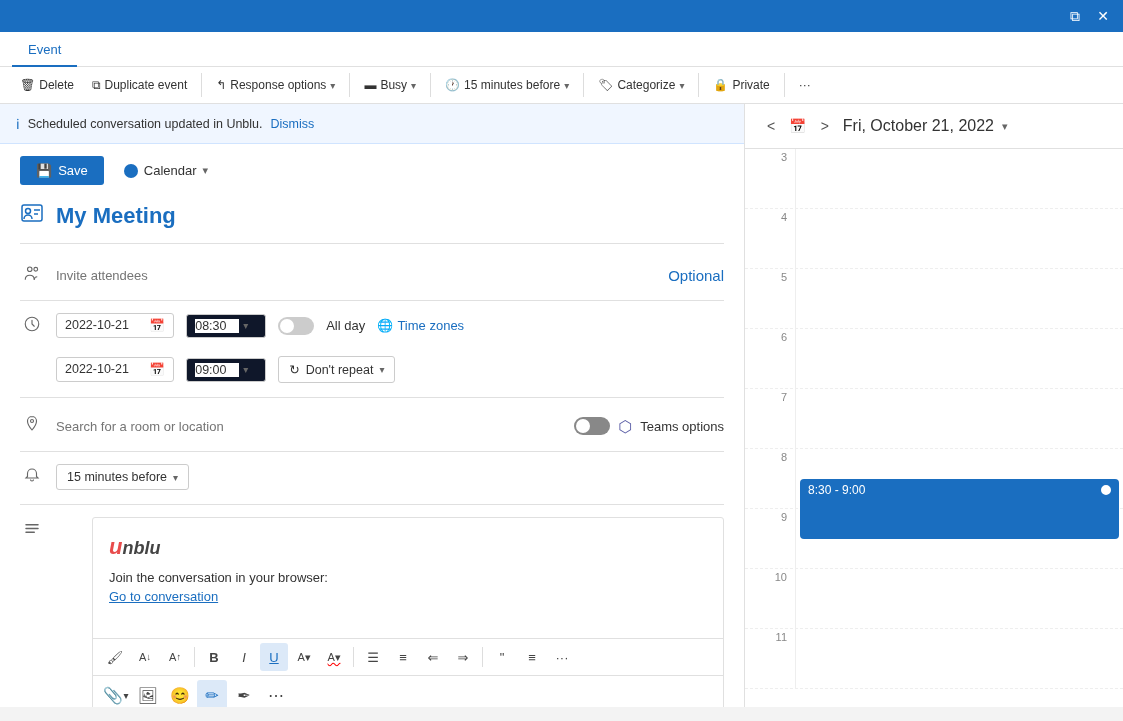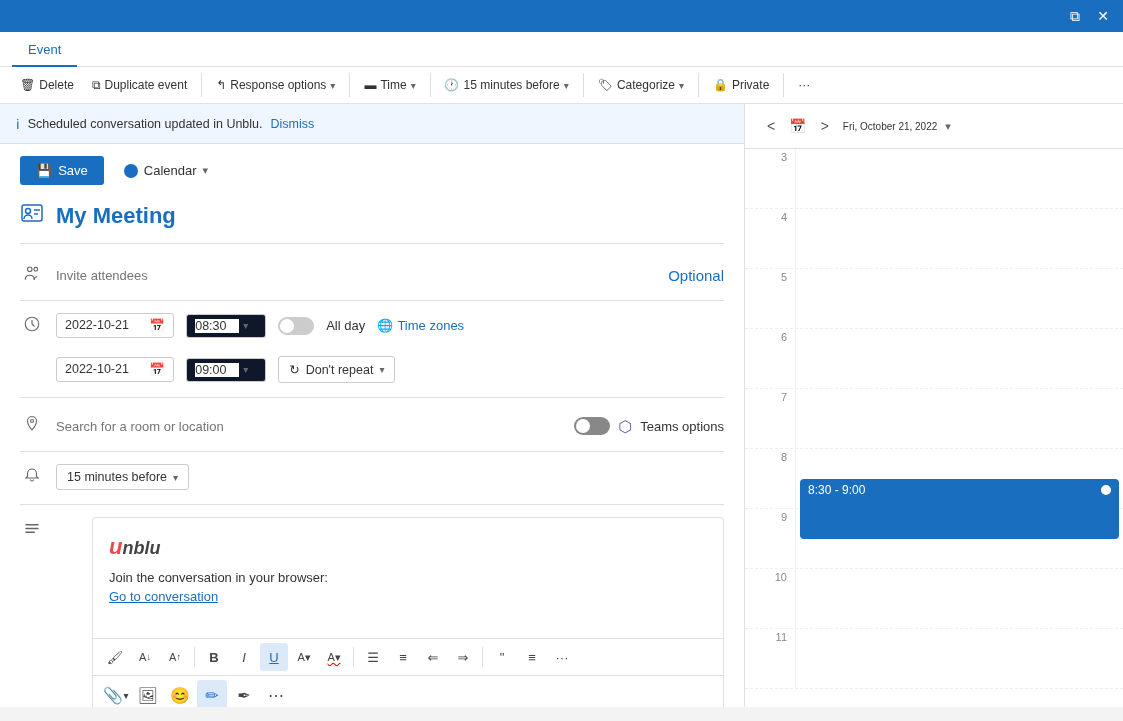--- a/index.html
+++ b/index.html
@@ -301,21 +301,21 @@
     .cal-nav {
       display: flex; align-items: center; gap: 8px;
       padding: 10px 16px;
       border-bottom: 1px solid #e0e0e0;
     }
     .cal-nav-btn {
       border: none; background: transparent; cursor: pointer;
       color: #555; font-size: 14px; padding: 4px 6px;
       border-radius: 3px;
     }
-    .cal-date-title { font-size: 10px; font-weight: 500; color: #333; }
+    .cal-date-title { font-size: 16px; font-weight: 500; color: #333; }
     .cal-date-dropdown { color: #666; font-size: 11px; cursor: pointer; }
 
     .cal-grid {
       flex: 1;
       overflow-y: auto;
       position: relative;
     }
     .cal-time-row {
       display: flex;
       align-items: flex-start;
@@ -404,21 +404,21 @@
   </button>
   <div class="toolbar-divider"></div>
   <button class="toolbar-btn">
     <span>↰</span>
     <span>Response options</span>
     <span class="dropdown-arrow">▾</span>
   </button>
   <div class="toolbar-divider"></div>
   <button class="toolbar-btn">
     <span>▬</span>
-    <span>Time</span>
+    <span>Busy</span>
     <span class="dropdown-arrow">▾</span>
   </button>
   <div class="toolbar-divider"></div>
   <button class="toolbar-btn">
     <span>🕐</span>
     <span>15 minutes before</span>
     <span class="dropdown-arrow">▾</span>
   </button>
   <div class="toolbar-divider"></div>
   <button class="toolbar-btn">

